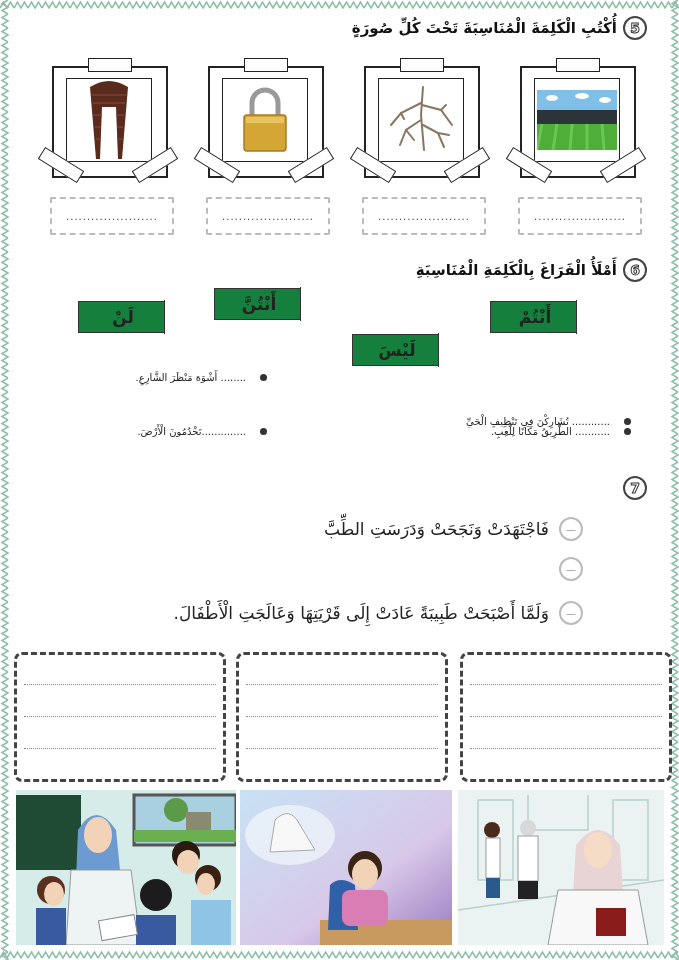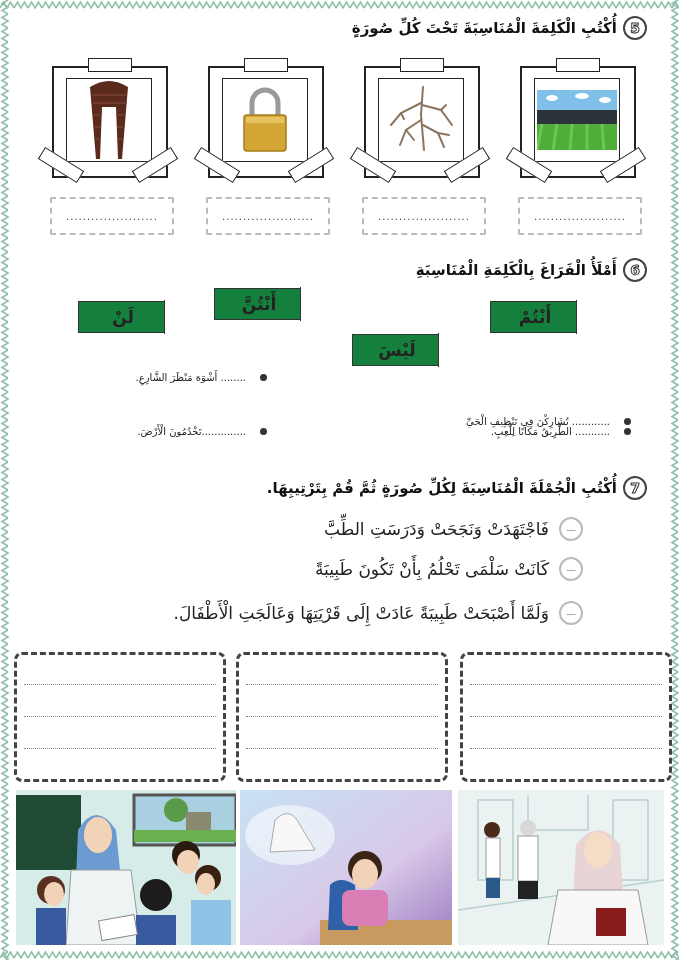--- a/index.html
+++ b/index.html
@@ -168,30 +168,28 @@
 </div>
 <div class="fill-line" style="right:412px;top:426px;">
   <span class="bullet"></span>
   <span>..............تَخْدُمُونَ الْأَرْضَ.</span>
 </div>
 
 <div class="heading" style="right:32px;top:476px;">
   <div class="num-badge">
       <span>7</span>
     </div>
-  <span>أُكْتُبِ الْجُمْلَةَ الْمُنَاسِبَةَ لِكُلِّ صُورَةٍ ثُمَّ قُمْ بِتَرْتِيبِهَا.</span>
 </div>
 
 <div class="order-line" style="right:96px;top:517px;">
   <div class="order-circle">—</div>
   <span>فَاجْتَهَدَتْ وَنَجَحَتْ وَدَرَسَتِ الطِّبَّ</span>
 </div>
 <div class="order-line" style="right:96px;top:557px;">
   <div class="order-circle">—</div>
-  <span>كَانَتْ سَلْمَى تَحْلُمُ بِأَنْ تَكُونَ طَبِيبَةً</span>
 </div>
 <div class="order-line" style="right:96px;top:601px;">
   <div class="order-circle">—</div>
   <span>وَلَمَّا أَصْبَحَتْ طَبِيبَةً عَادَتْ إِلَى قَرْيَتِهَا وَعَالَجَتِ الْأَطْفَالَ.</span>
 </div>
 
 <div class="write-box" style="left:14px;top:652px;">
   <div class="border"></div>
   <div class="line" style="top:32px;"></div>
     <div class="line" style="top:64px;"></div>

